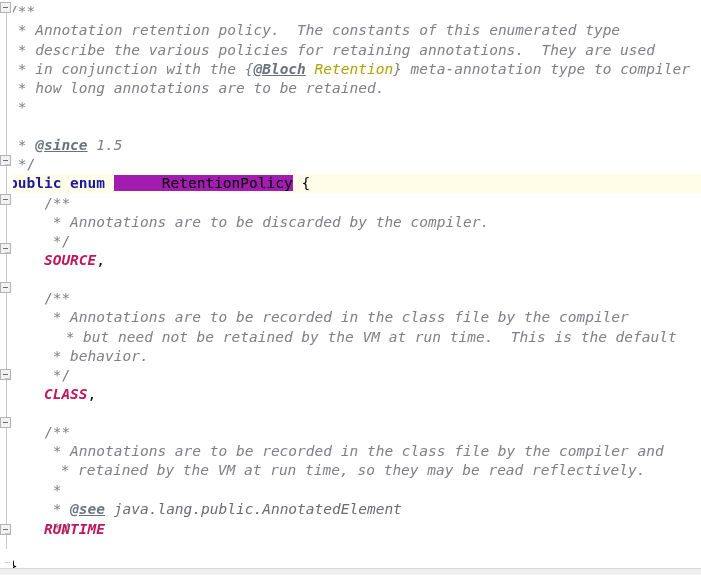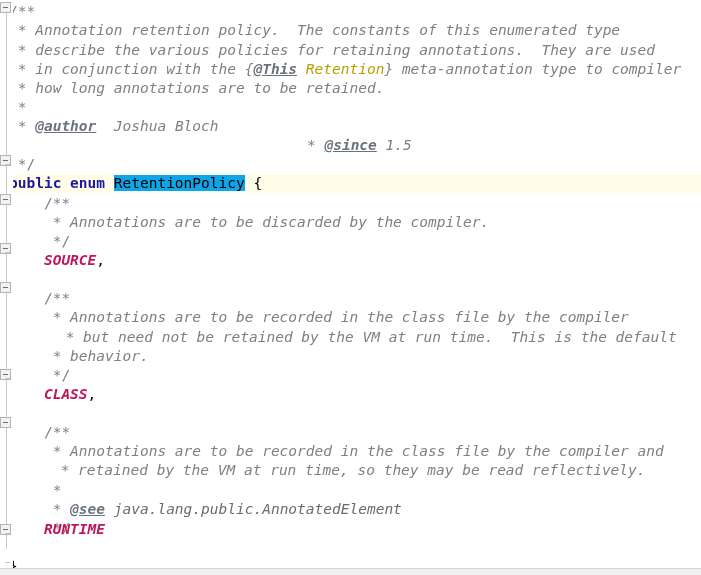--- a/index.html
+++ b/index.html
@@ -119,21 +119,22 @@
     font-style: italic;
   }
   .tok-keyword {
     color: #1a1a9c;
     font-weight: bold;
   }
   .tok-type {
     color: #000000;
   }
   .tok-sel {
-    background: #0ea5e9;
+    background: #a21caf;
+    padding-left: 48px;
   }
   .tok-enum {
     color: #be185d;
     font-weight: bold;
     font-style: italic;
   }
   .tok-punct {
     color: #000000;
   }
   .tok-brace {
@@ -179,25 +180,24 @@
       <div class="fold-end" style="top: 252px;"></div>
       <div class="fold-end" style="top: 378px;"></div>
       <div class="fold-end" style="top: 533px;"></div>
       <div class="fold-end" style="top: 562px;"></div>
     </div>
 
   <div id="code-area">
       <div class="code-line" style="top: 2px;"><span class="txt"><span class="tok-comment-plain">/**</span></span></div>
       <div class="code-line" style="top: 41px;"><span class="txt"><span class="tok-comment-plain"> * </span><span class="tok-comment">describe the various policies for retaining annotations.  They are used</span></span></div>
       <div class="code-line" style="top: 21px;"><span class="txt"><span class="tok-comment-plain"> * </span><span class="tok-comment">Annotation retention policy.  The constants of this enumerated type</span></span></div>
-      <div class="code-line" style="top: 60px;"><span class="txt"><span class="tok-comment-plain"> * </span><span class="tok-comment">in conjunction with the {</span><span class="tok-jdoc-tag">@This</span><span class="tok-comment"> </span><span class="tok-jdoc-link">Retention</span><span class="tok-comment">} meta-annotation type to compiler</span></span></div>
+      <div class="code-line" style="top: 60px;"><span class="txt"><span class="tok-comment-plain"> * </span><span class="tok-comment">in conjunction with the {</span><span class="tok-jdoc-tag">@Bloch</span><span class="tok-comment"> </span><span class="tok-jdoc-link">Retention</span><span class="tok-comment">} meta-annotation type to compiler</span></span></div>
       <div class="code-line" style="top: 79px;"><span class="txt"><span class="tok-comment-plain"> * </span><span class="tok-comment">how long annotations are to be retained.</span></span></div>
       <div class="code-line" style="top: 98px;"><span class="txt"><span class="tok-comment-plain"> *</span></span></div>
-      <div class="code-line" style="top: 117px;"><span class="txt"><span class="tok-comment-plain"> * </span><span class="tok-jdoc-tag">@author</span><span class="tok-comment">  Joshua Bloch</span></span></div>
-      <div class="code-line" style="top: 136px; text-align: center;"><span class="txt"><span class="tok-comment-plain"> * </span><span class="tok-jdoc-tag">@since</span><span class="tok-comment"> 1.5</span></span></div>
+      <div class="code-line" style="top: 136px;"><span class="txt"><span class="tok-comment-plain"> * </span><span class="tok-jdoc-tag">@since</span><span class="tok-comment"> 1.5</span></span></div>
       <div class="code-line" style="top: 155px;"><span class="txt"><span class="tok-comment-plain"> */</span></span></div>
       <div class="code-line current" style="top: 174px;"><span class="txt"><span class="tok-keyword">public enum </span><span class="tok-type tok-sel">RetentionPolicy</span><span class="tok-brace"> {</span></span></div>
       <div class="code-line" style="top: 194px;"><span class="txt"><span class="tok-comment-plain">    /**</span></span></div>
       <div class="code-line" style="top: 213px;"><span class="txt"><span class="tok-comment-plain">     * </span><span class="tok-comment">Annotations are to be discarded by the compiler.</span></span></div>
       <div class="code-line" style="top: 232px;"><span class="txt"><span class="tok-comment-plain">     */</span></span></div>
       <div class="code-line" style="top: 251px;"><span class="txt"><span class="tok-enum">    SOURCE</span><span class="tok-punct">,</span></span></div>
       <div class="code-line" style="top: 270px;"><span class="txt"></span></div>
       <div class="code-line" style="top: 289px;"><span class="txt"><span class="tok-comment-plain">    /**</span></span></div>
       <div class="code-line" style="top: 308px;"><span class="txt"><span class="tok-comment-plain">     * </span><span class="tok-comment">Annotations are to be recorded in the class file by the compiler</span></span></div>
       <div class="code-line" style="top: 328px; padding-left: 13px;"><span class="txt"><span class="tok-comment-plain">     * </span><span class="tok-comment">but need not be retained by the VM at run time.  This is the default</span></span></div>

